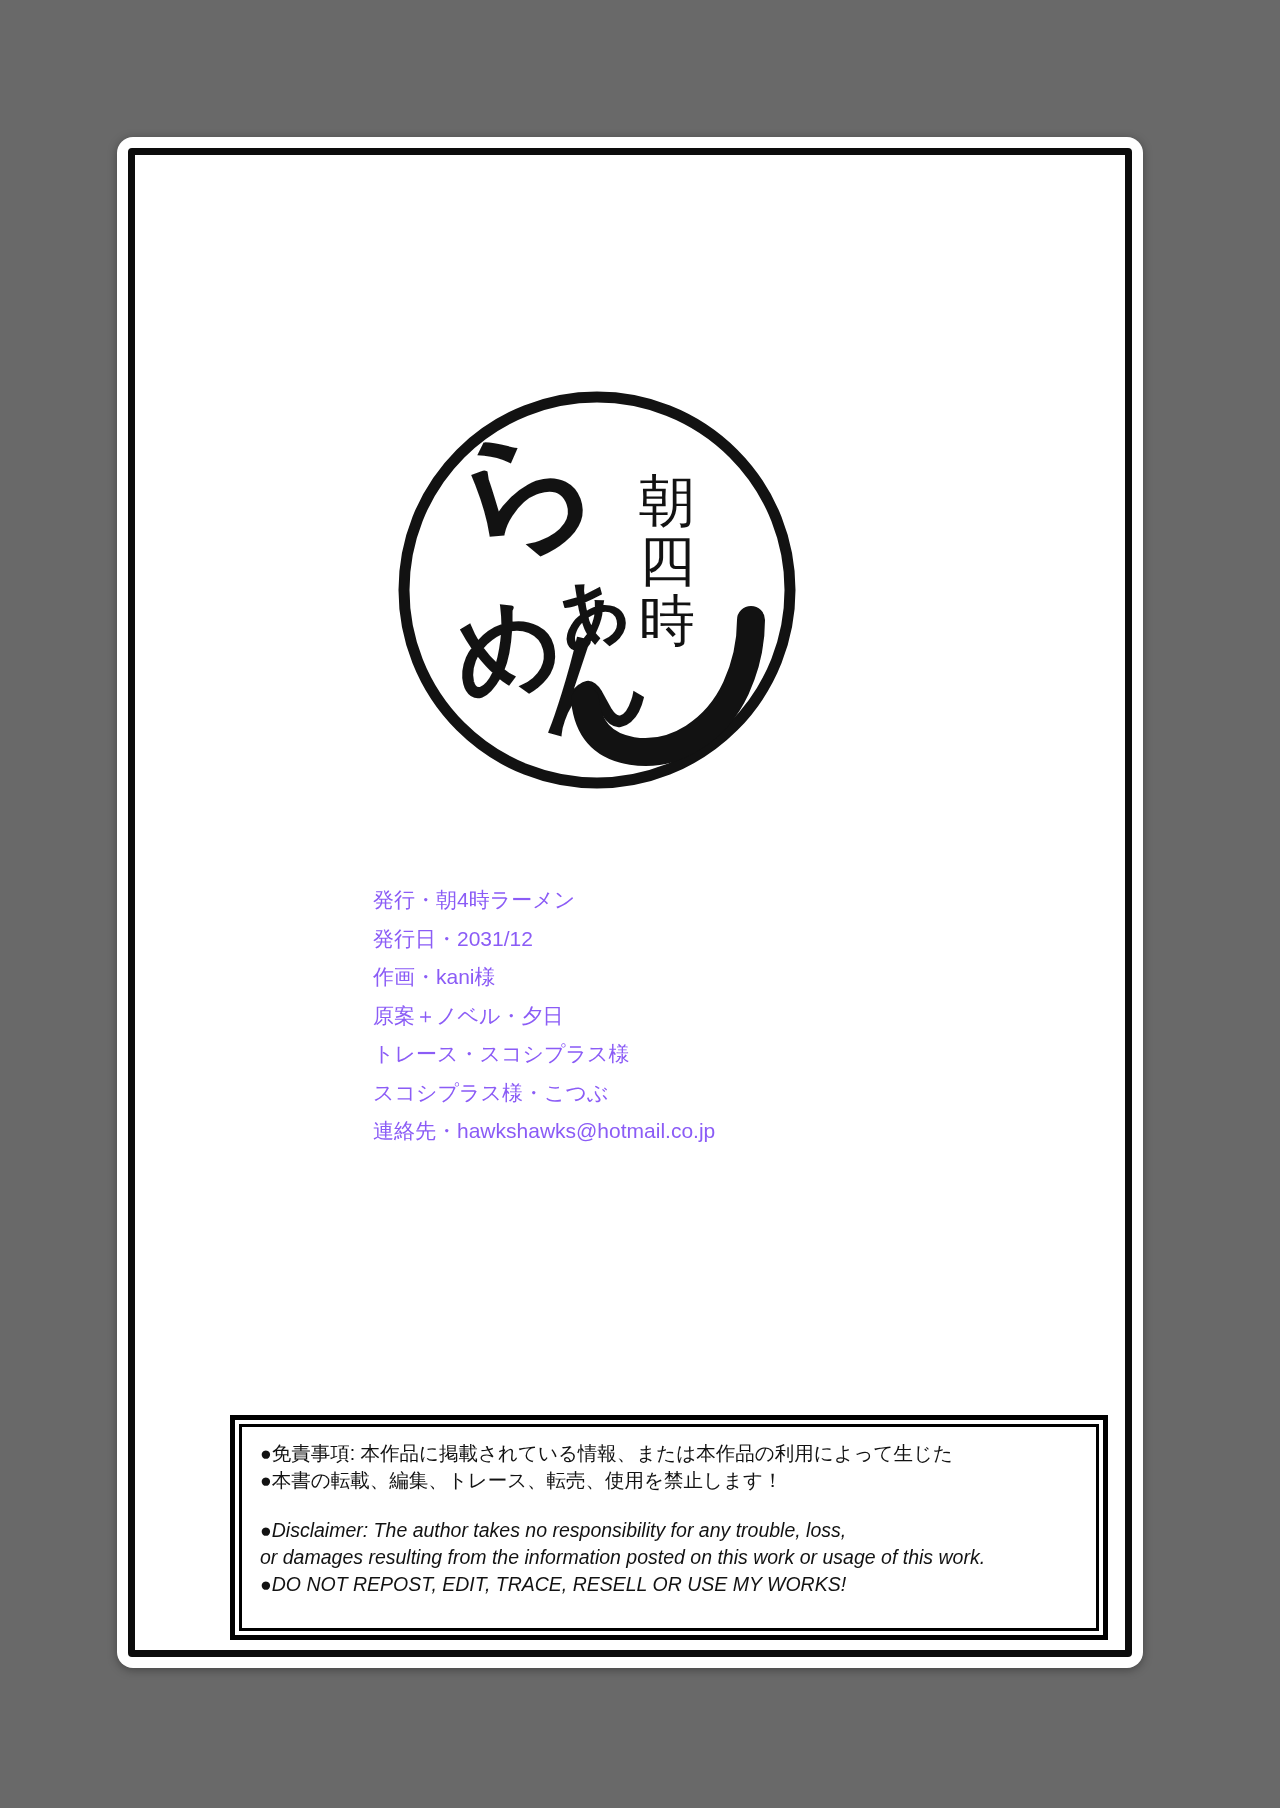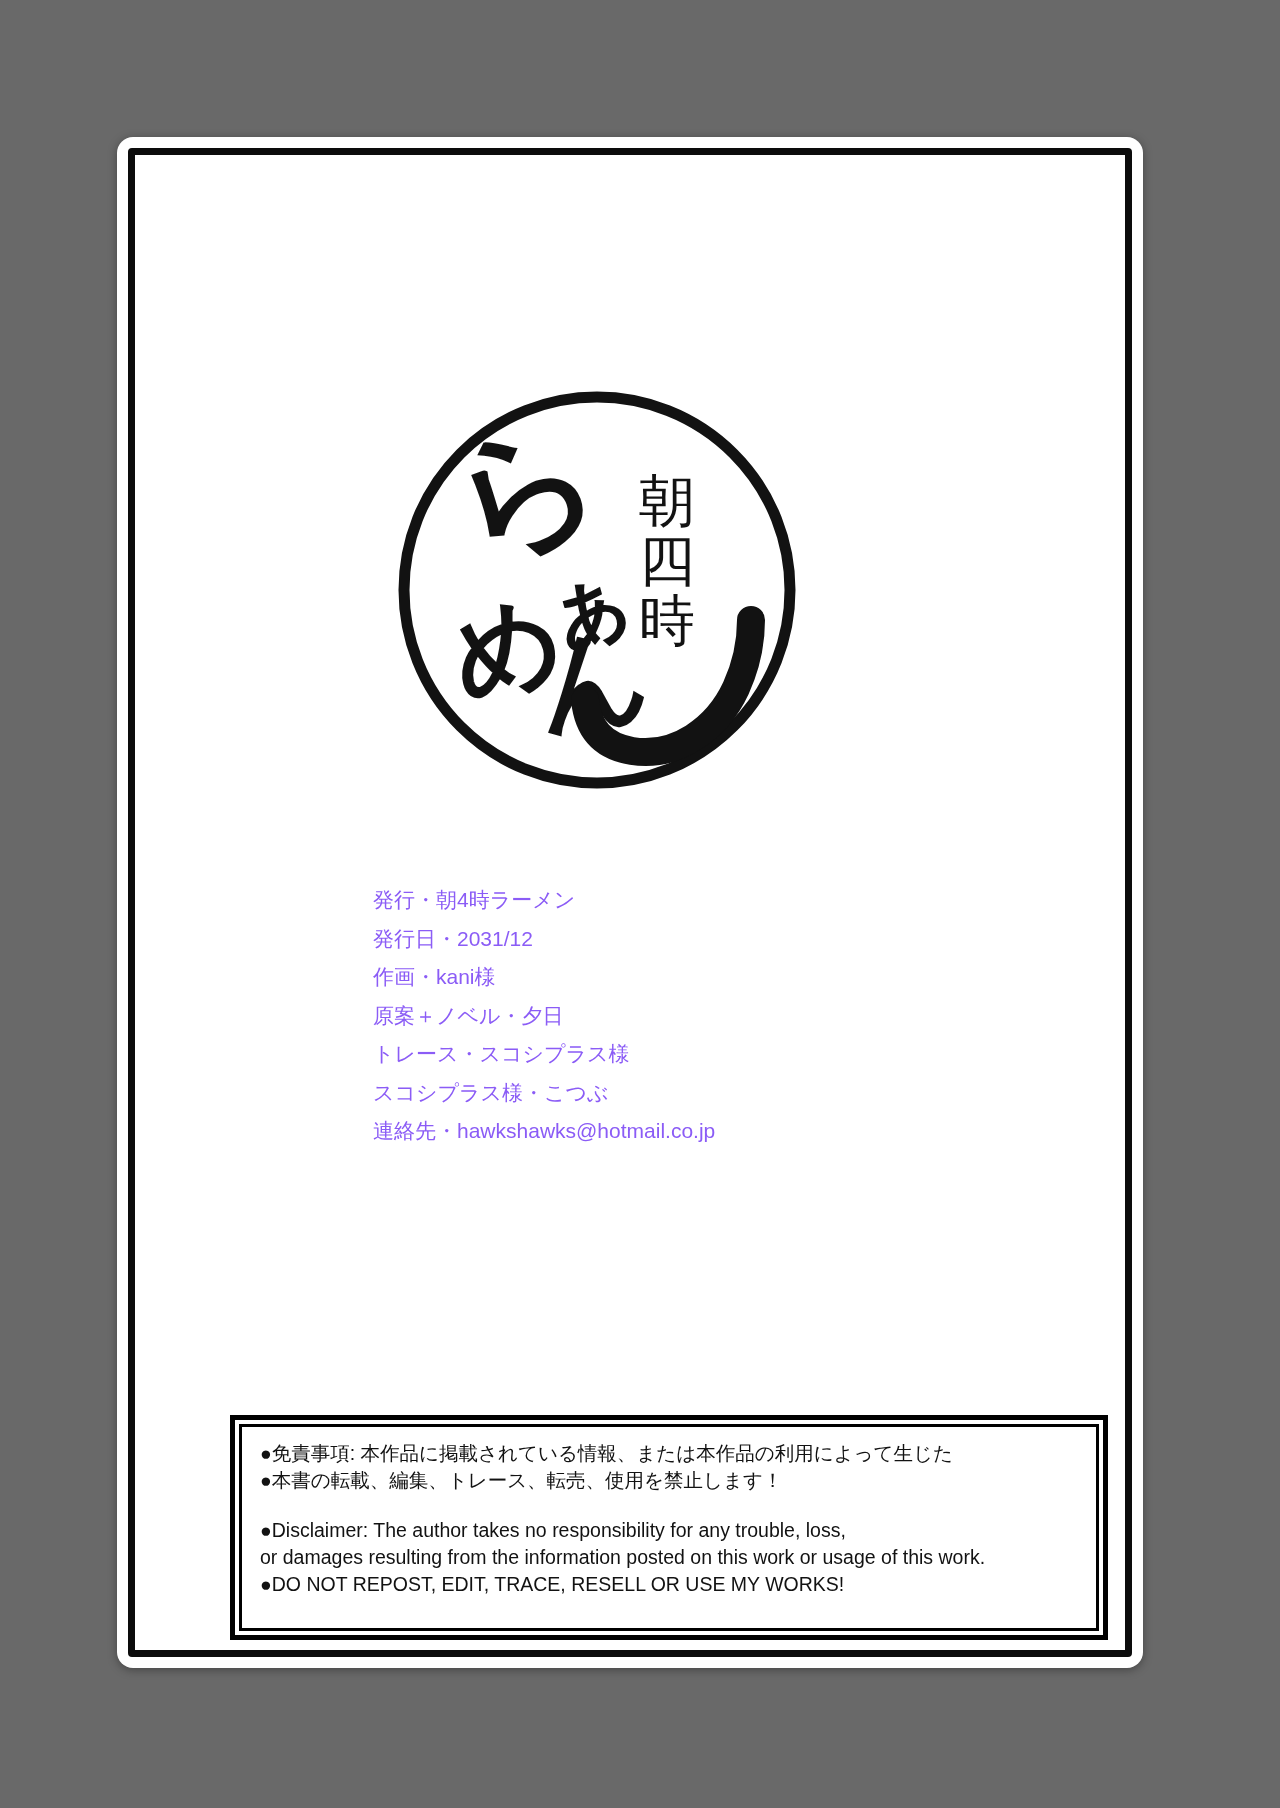--- a/index.html
+++ b/index.html
@@ -67,21 +67,21 @@
     border: 3px solid #000000;
     box-sizing: border-box;
     padding: 13px 16px 0 18px;
     color: #121212;
     font-size: 19.5px;
     line-height: 27px;
     white-space: nowrap;
     overflow: hidden;
   }
   .jp-block { margin: 0 0 23px 0; }
-  .en-block { margin: 0; }
+  .en-block { margin: 0; font-style: italic; }
 </style>
 </head>
 <body>
 
 <div class="paper">
 
   <div class="frame"></div>
 
   <svg class="logo" viewBox="0 0 430 420" xmlns="http://www.w3.org/2000/svg">
     <circle cx="207" cy="210" r="193" fill="none" stroke="#121212" stroke-width="11"></circle>

